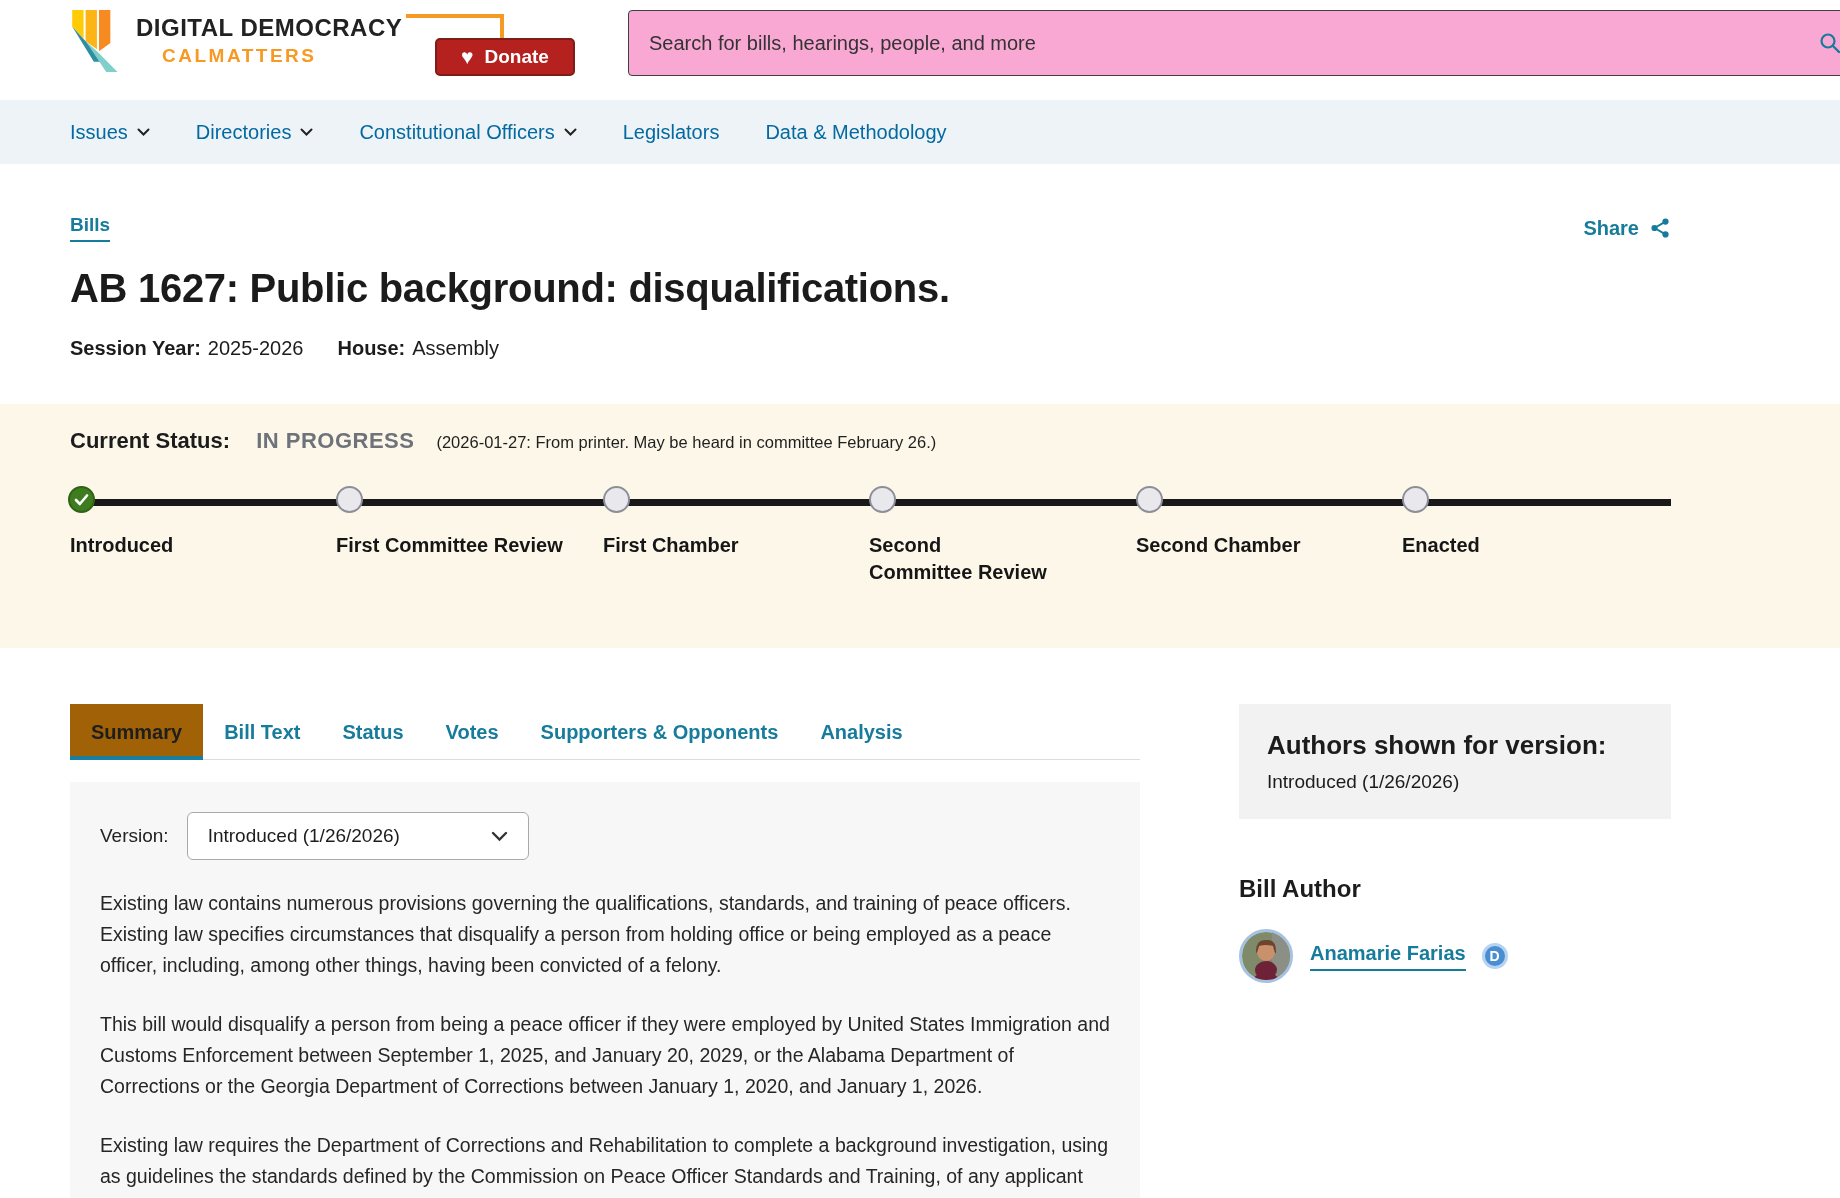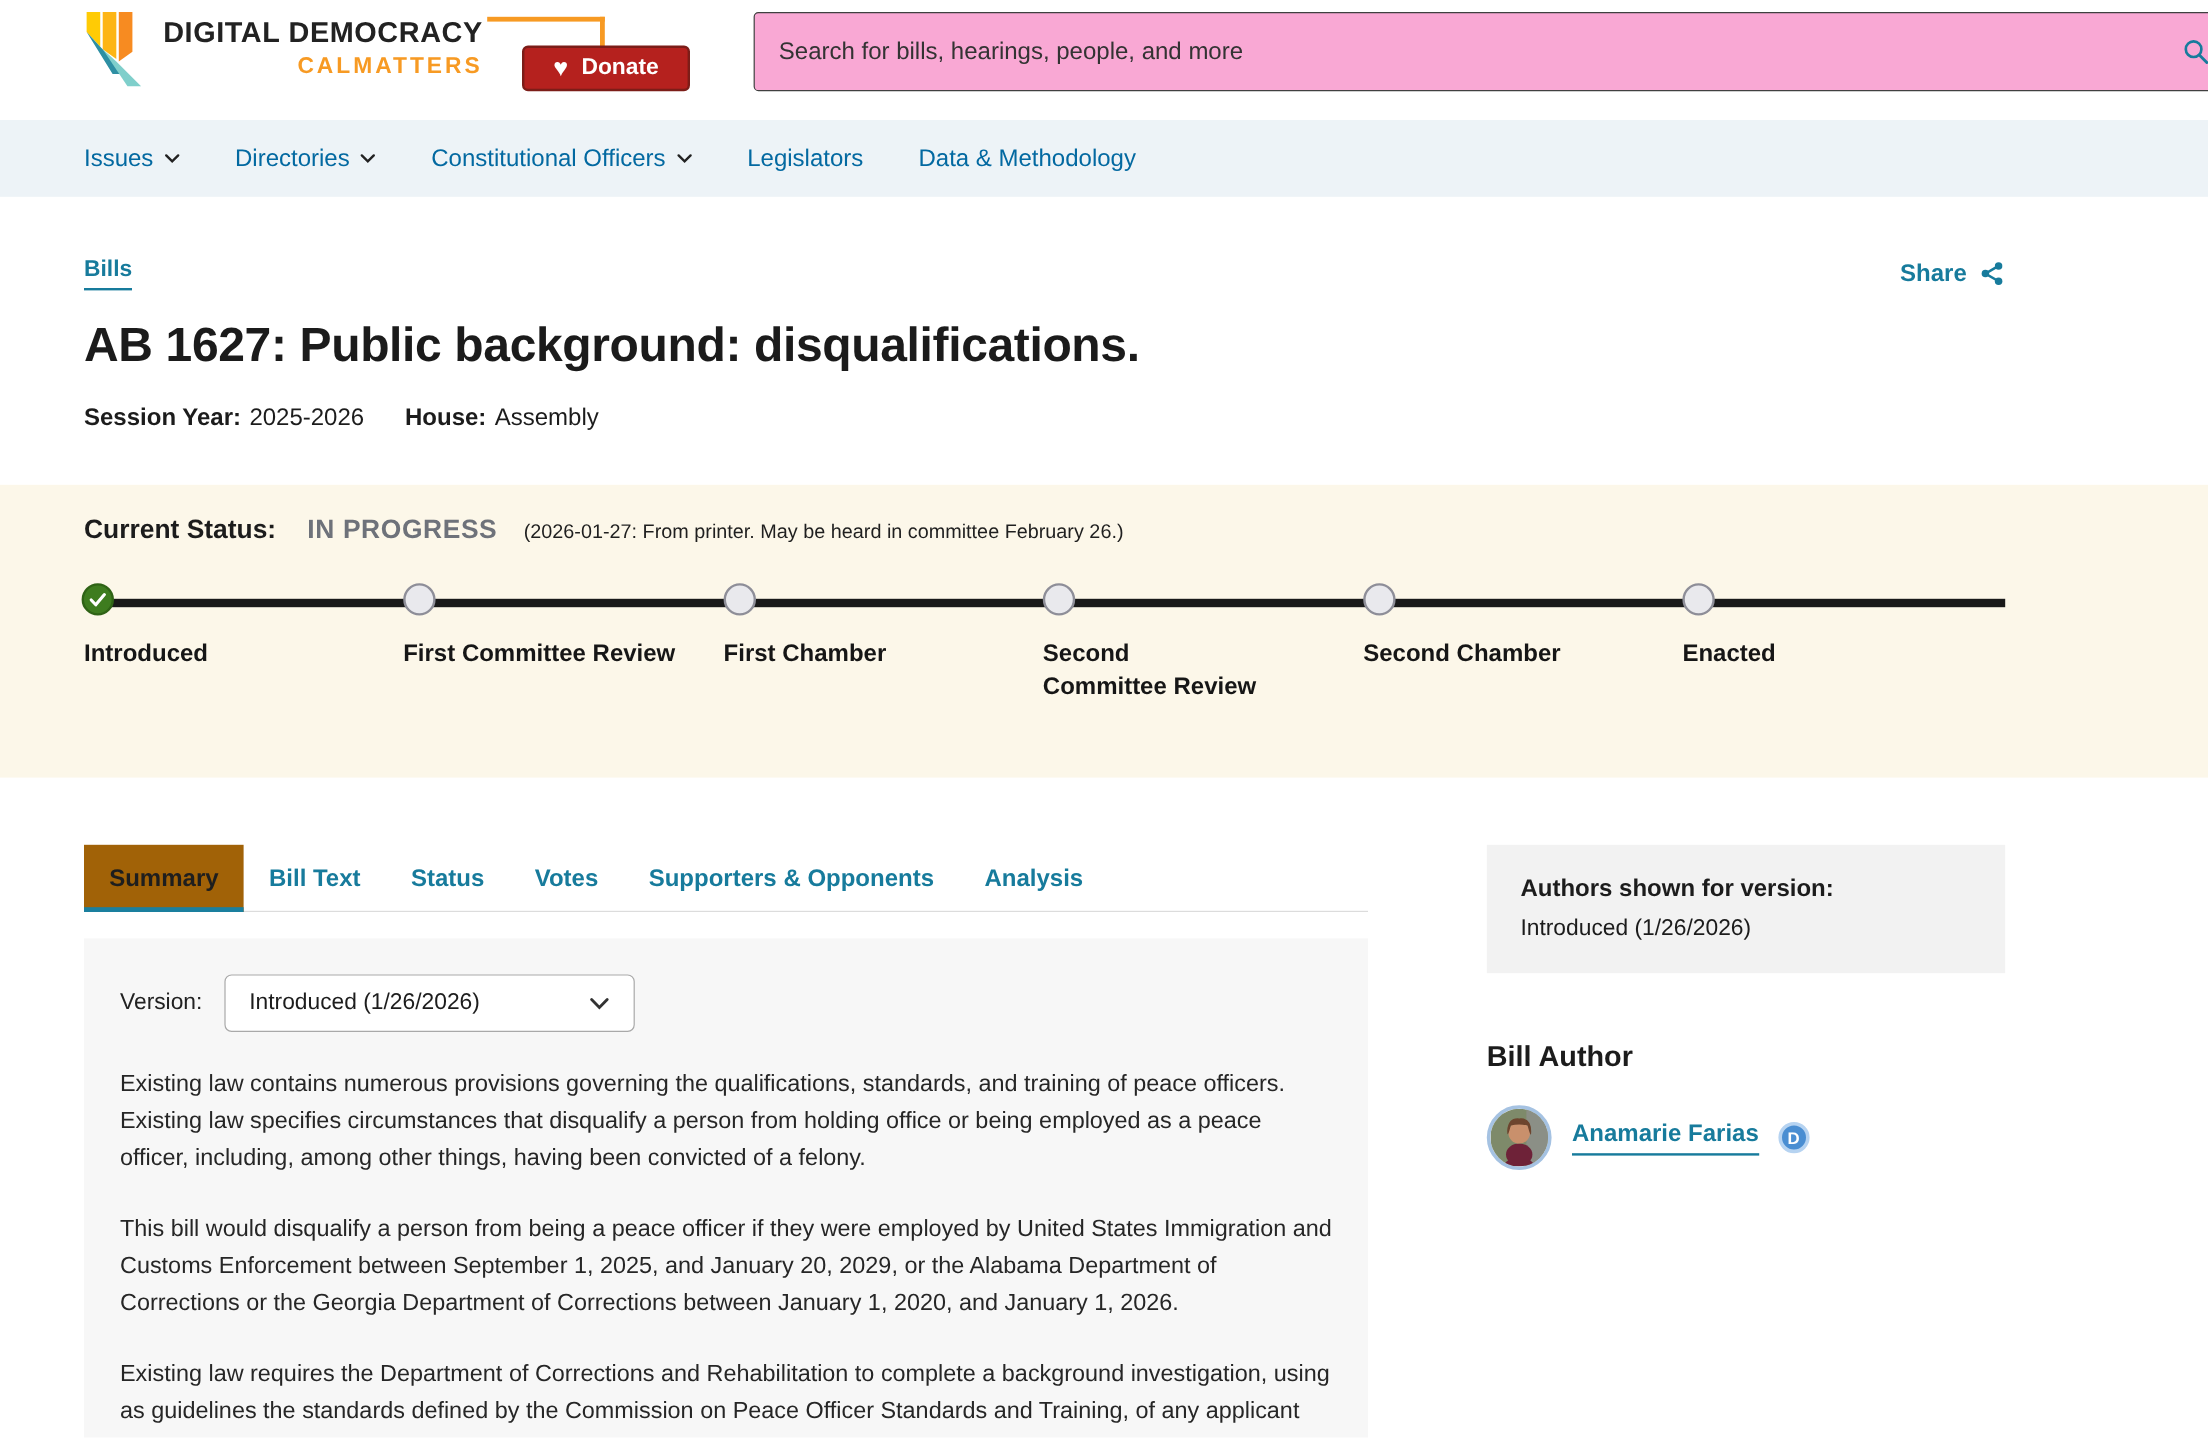--- a/index.html
+++ b/index.html
@@ -5,21 +5,21 @@
   * { margin:0; padding:0; box-sizing:border-box; }
   html,body { width:1840px; height:1198px; overflow:hidden; background:#fff;
     font-family:"Liberation Sans", sans-serif; color:#1c1c1c; }
 
   
   .header { position:relative; height:100px; background:#fff; }
   .logo { position:absolute; left:70px; top:8px; display:flex; align-items:flex-start; cursor:pointer; }
   .logo-mark { width:58px; height:66px; }
   .logo-text { margin-left:8px; margin-top:6px; }
   .logo-line1 { font-size:24px; font-weight:bold; letter-spacing:.5px; color:#222;text-align:right; }
-  .logo-line2 { font-size:19px; font-weight:bold; letter-spacing:2.5px; color:#f79a23; margin-top:3px; margin-left:26px;text-align:right; }
+  .logo-line2 { font-size:19px; font-weight:bold; letter-spacing:2.5px; color:#f79a23; margin-top:3px; margin-left:26px; }
   .bracket { position:absolute; left:406px; top:14px; width:98px; height:26px;
     border-top:4px solid #f79a23; border-right:4px solid #f79a23; }
   .donate-btn { position:absolute; left:435px; top:38px; width:140px; height:38px;
     background:#b5211e; border:2px solid #7c1d18; border-radius:5px; color:#fff;
     font-size:19px; font-weight:bold; display:flex; align-items:center; justify-content:center; gap:11px; cursor:pointer; }
   .heart { font-size:21px; line-height:1; position:relative; top:-1px; }
   .search-wrap { position:absolute; left:628px; top:10px; width:1229px; height:66px;
     border:1px solid #404040; border-radius:4px; background:#f9a8d4; display:flex; align-items:center; }
   .search-input { flex:1; border:none; outline:none; font-size:20px; color:#222; padding:0 20px;
     font-family:"Liberation Sans", sans-serif; background:transparent; }
@@ -64,21 +64,21 @@
 
   .panel { background:#f7f7f7; margin-top:22px; padding:30px; min-height:420px; }
   .version-row { display:flex; align-items:center; }
   .version-label { font-size:19px; color:#222; }
   .select { margin-left:18px; width:342px; height:48px; background:#fff; border:1px solid #a9a9a9;
     border-radius:6px; display:flex; align-items:center; justify-content:space-between;
     padding:0 20px; font-size:19px; color:#1d1d1d; cursor:pointer; }
   .panel p { margin-top:28px; font-size:19.5px; line-height:31px; color:#262626; max-width:1012px; }
 
   .authors-box { background:#f2f2f2; padding:26px 28px; }
-  .authors-box .t { font-size:20px; font-weight:bold; }
+  .authors-box .t { font-size:26px; font-weight:bold; }
   .authors-box .v { font-size:19px; margin-top:10px; }
   .bill-author-h { margin-top:56px; font-size:24px; font-weight:bold; }
   .author-row { margin-top:26px; display:flex; align-items:center; }
   .avatar { width:54px; height:54px; border-radius:50%; border:3px solid #a5c2e2; overflow:hidden; flex:none; }
   .author-name { margin-left:17px; font-size:20px; font-weight:bold; color:#177b9c;
     border-bottom:2px solid #177b9c; padding-bottom:4px; cursor:pointer; }
   .badge { margin-left:16px; width:26px; height:26px; border-radius:50%; background:#4a8ed2;
     border:3px solid #b6d3f1; color:#fff; font-size:14px; font-weight:bold;
     display:flex; align-items:center; justify-content:center; }
 </style>

